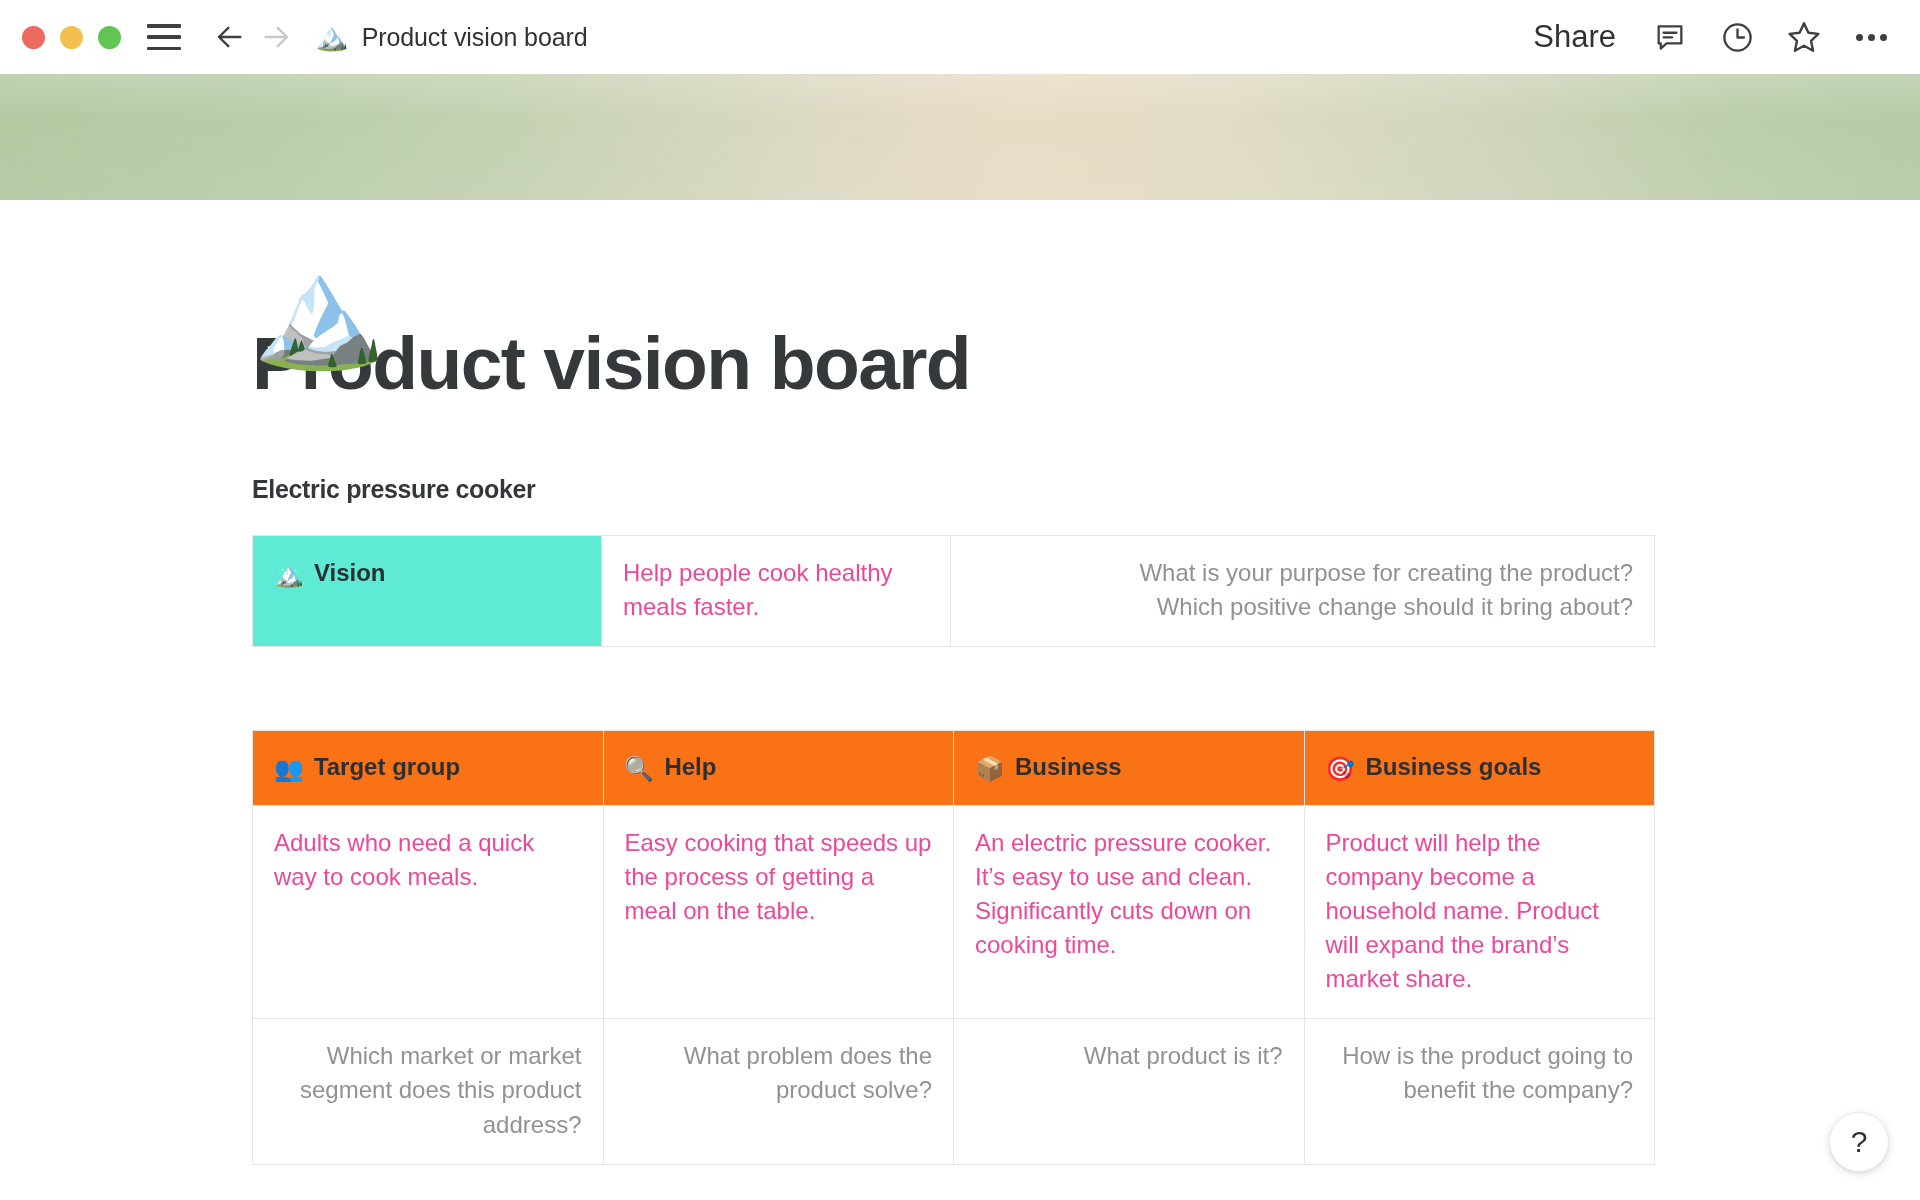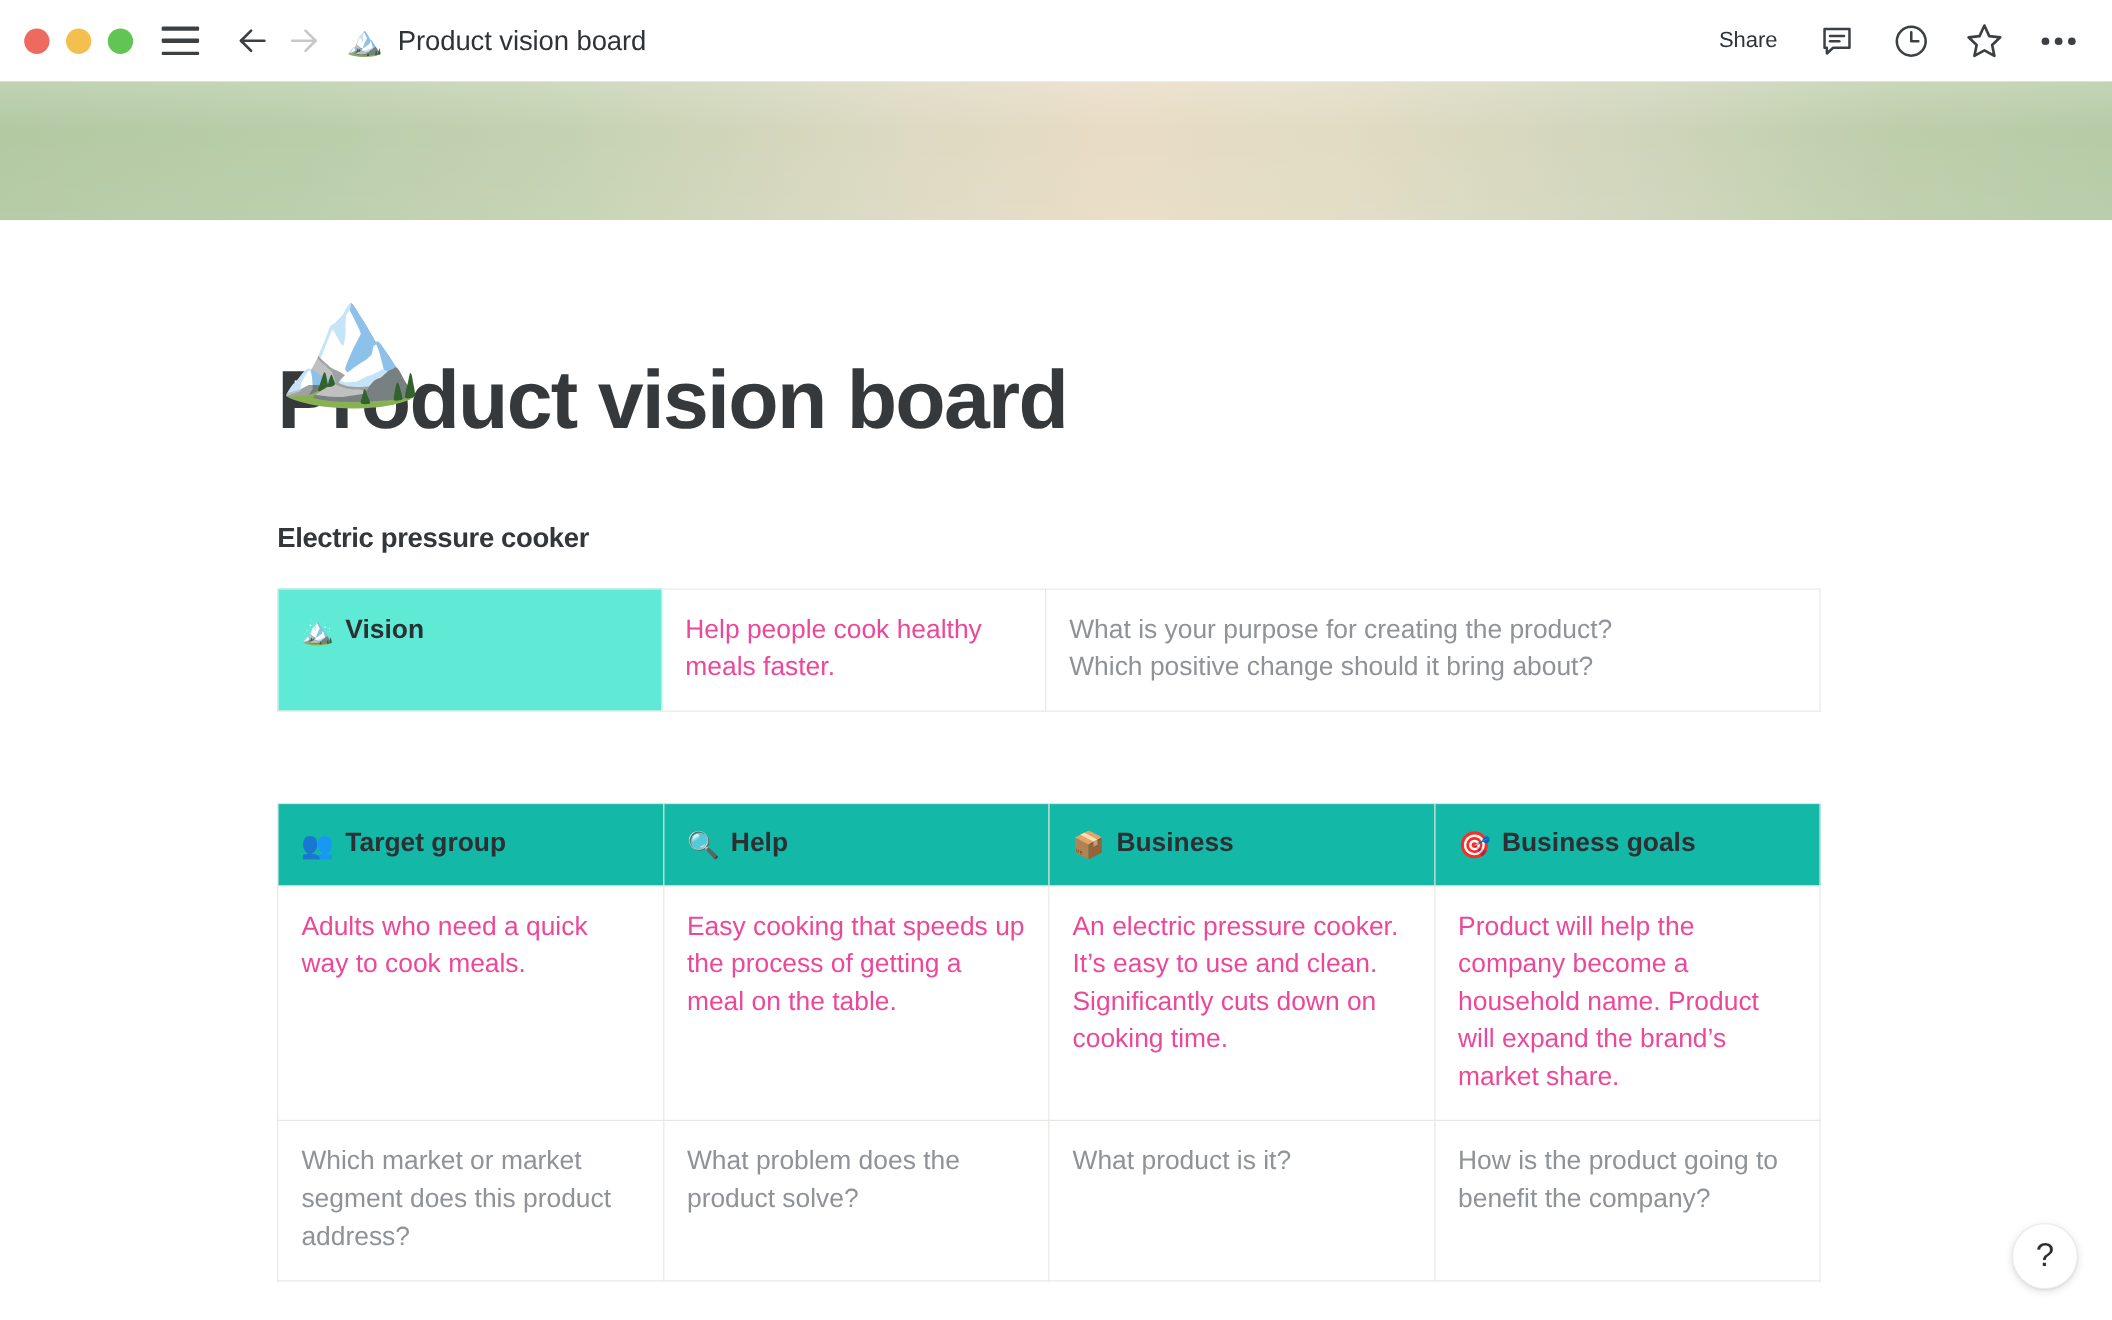--- a/index.html
+++ b/index.html
@@ -93,21 +93,21 @@
     white-space: nowrap;
   }
 
   .tb-right {
     margin-left: auto;
     display: flex;
     align-items: center;
     gap: 29px;
   }
   .share-btn {
-    font-size: 20px;
+    font-size: 31px;
     color: #2f3337;
     background: none;
     border: none;
     cursor: pointer;
     font-family: inherit;
     padding: 4px 6px;
   }
   .tb-right .tb-icon-btn { width: 38px; height: 38px; color: #3c4043; }
   .dots {
     display: flex;
@@ -195,29 +195,30 @@
     line-height: 1.42;
     color: #ec4899;
   }
   .vb-table td.label-cell {
     background: #5eead4;
     font-weight: 700;
     color: #2c2f33;
     white-space: nowrap;
   }
   .vb-table td.header-cell {
-    background: #14b8a6;
+    background: #f97316;
     font-weight: 700;
     color: #2c2f33;
     padding-top: 19px;
     padding-bottom: 19px;
     white-space: nowrap;
   }
   .vb-table td.placeholder {
     color: #8f9296;
+    text-align: right;
   }
   .cell-emoji {
     font-size: 24px;
     margin-right: 10px;
     display: inline-block;
     vertical-align: -2px;
   }
   .ph-line + .ph-line { }
 
   

